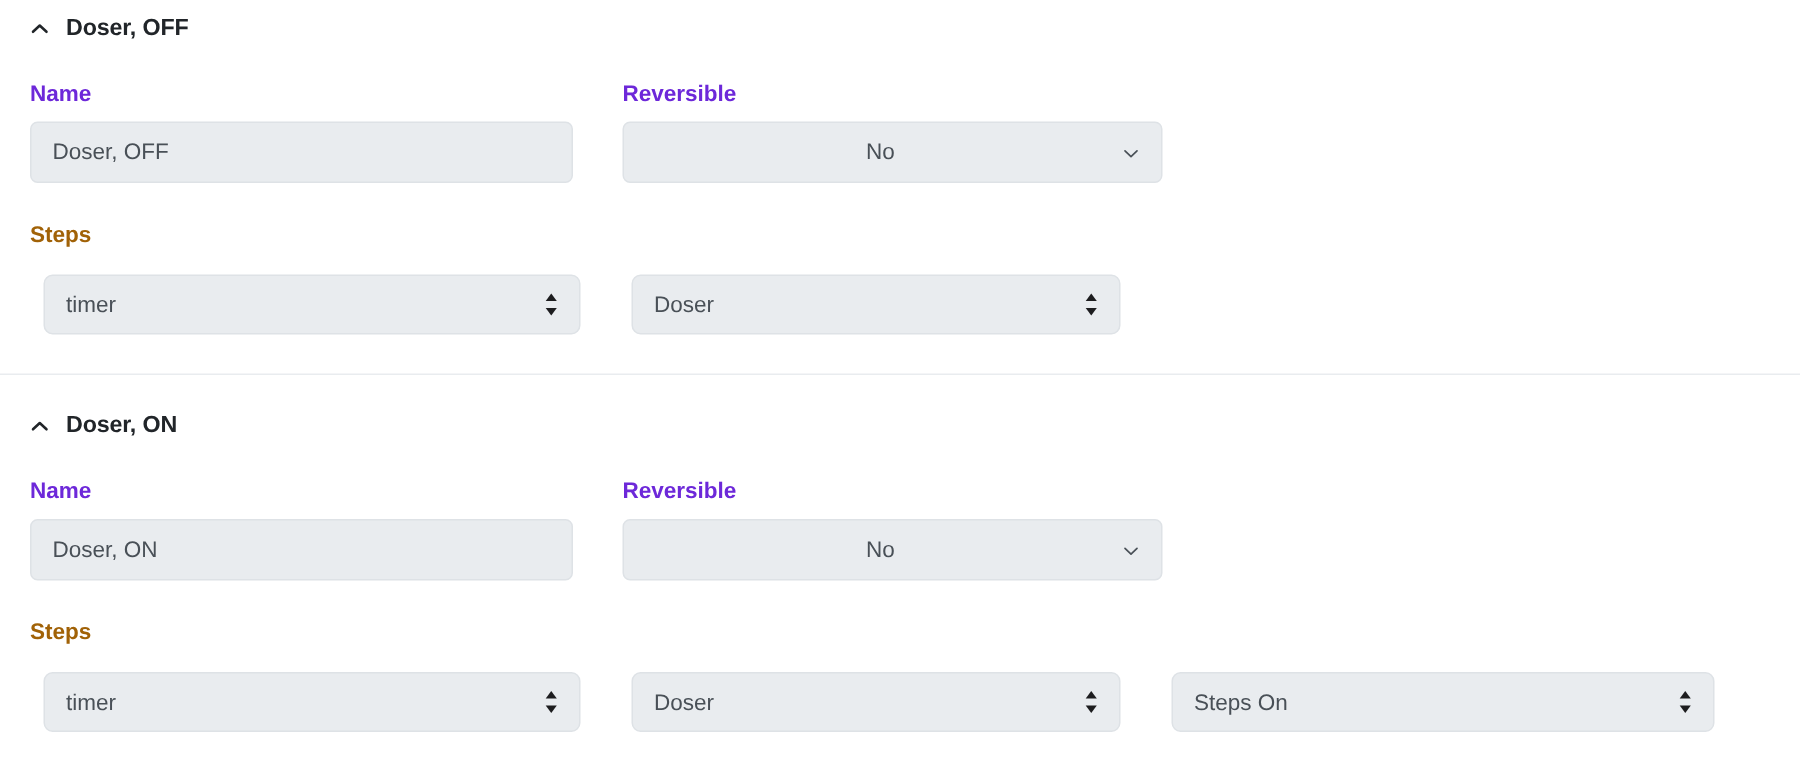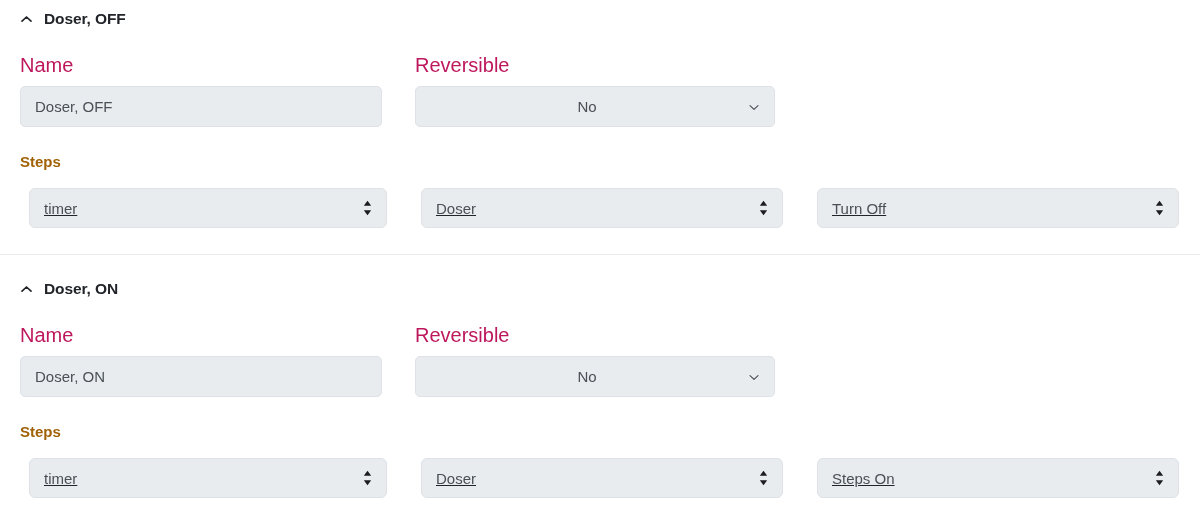--- a/index.html
+++ b/index.html
@@ -67,25 +67,25 @@
     padding-left: 20px;
   }
   .field-col {
     display: flex;
     flex-direction: column;
   }
   .col-name   { width: 362px; }
   .col-rev    { width: 360px; margin-left: 33px; }
 
   .field-label {
-    font-size: 20px;
-    color: #be185d;
+    font-size: 15px;
+    color: #6d28d9;
     line-height: 1;
     margin-bottom: 11px;
-    font-weight: normal;
+    font-weight: bold;
   }
   .section-label {
     font-size: 15px;
     font-weight: bold;
     color: #a16207;
     line-height: 1;
     padding-left: 20px;
   }
 
   
@@ -140,37 +140,36 @@
     height: 17px;
     display: block;
     color: #1d1d1f;
   }
   .updown-icon svg { display: block; }
 
   
   .steps-row {
     display: flex;
     padding-left: 29px;
-    text-decoration: underline;
   }
   .step-select {
     box-sizing: border-box;
     height: 40px;
     background: #e9ecef;
     border: 1px solid #dee2e6;
     border-radius: 6px;
     font-size: 15px;
     color: #495057;
     display: flex;
     align-items: center;
     padding: 0 30px 0 14px;
     position: relative;
   }
   .step-1 { width: 358px; }
-  .step-2 { width: 362px; margin-left: 34px; text-align: right; }
+  .step-2 { width: 326px; margin-left: 34px; text-align: right; }
   .step-3 { width: 362px; margin-left: 34px; }
 </style>
 </head>
 <body>
 
 <div class="page">
 
   <div class="section" style="padding-top:9px;">
 
     <div class="accordion-header">
@@ -219,29 +218,20 @@
       <div class="step-select step-2">
         <span class="value">Doser</span>
         <span class="updown-icon">
           <svg width="11" height="17" viewBox="0 0 11 17" fill="none" xmlns="http://www.w3.org/2000/svg">
             <path d="M5.5 1.2 L9.2 6.2 L1.8 6.2 Z" fill="currentColor"></path>
             <path d="M5.5 15.8 L1.8 10.8 L9.2 10.8 Z" fill="currentColor"></path>
           </svg>
         </span>
       </div>
 
-      <div class="step-select step-3">
-        <span class="value">Turn Off</span>
-        <span class="updown-icon">
-          <svg width="11" height="17" viewBox="0 0 11 17" fill="none" xmlns="http://www.w3.org/2000/svg">
-            <path d="M5.5 1.2 L9.2 6.2 L1.8 6.2 Z" fill="currentColor"></path>
-            <path d="M5.5 15.8 L1.8 10.8 L9.2 10.8 Z" fill="currentColor"></path>
-          </svg>
-        </span>
-      </div>
     </div>
   </div>
 
   <div class="section-divider" style="margin-top:26px;"></div>
 
   <div class="section" style="padding-top:24px;">
 
     <div class="accordion-header">
       <span class="caret-icon">
         <svg width="13" height="13" viewBox="0 0 13 13" fill="none" xmlns="http://www.w3.org/2000/svg">

